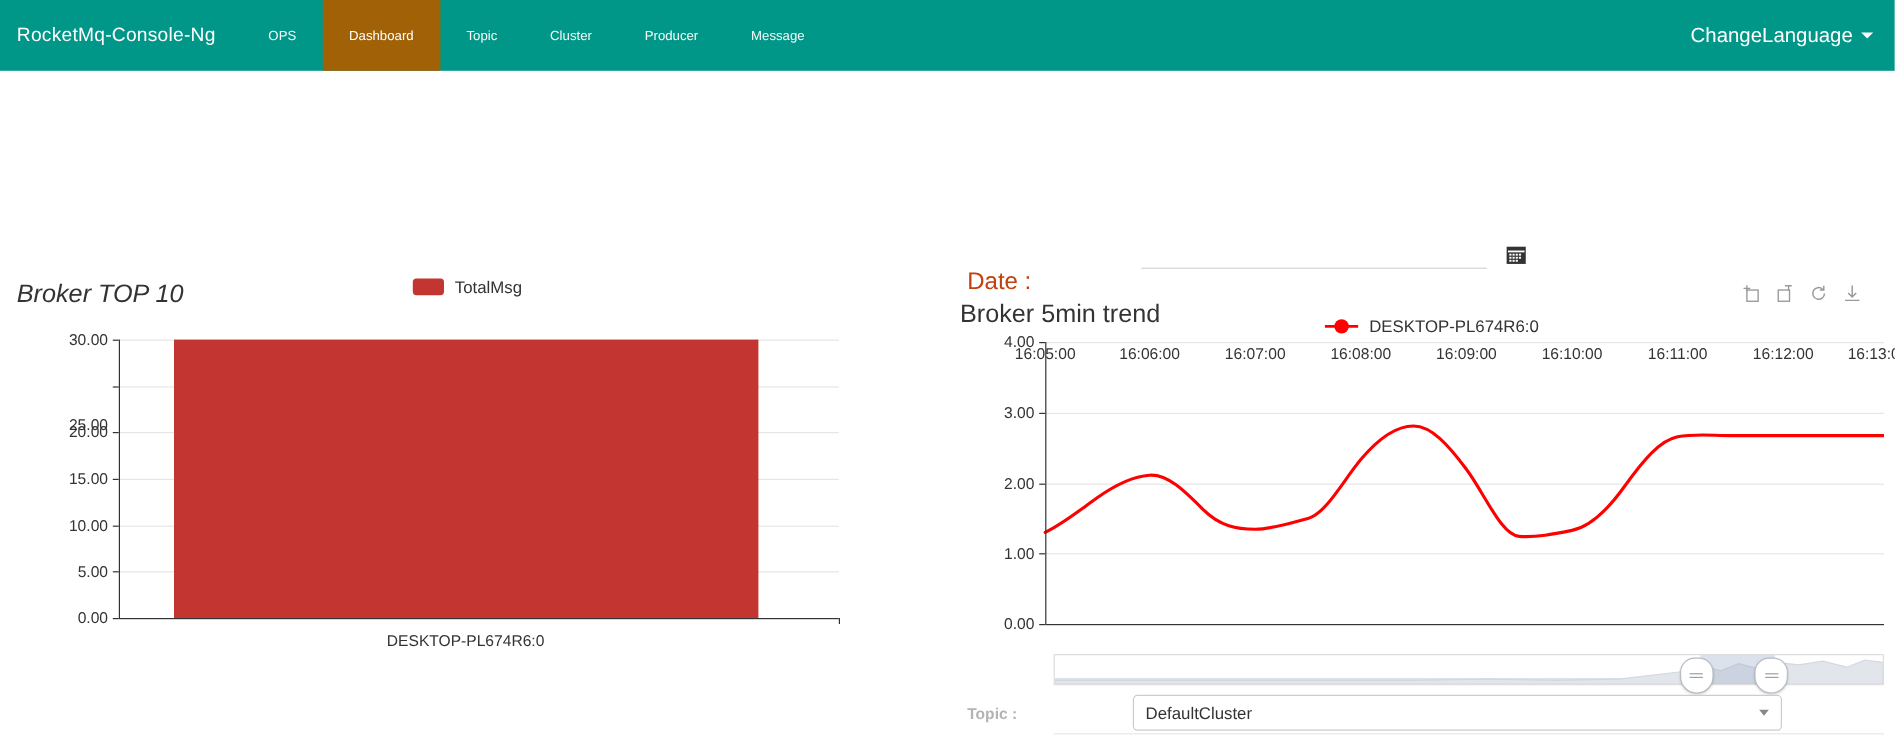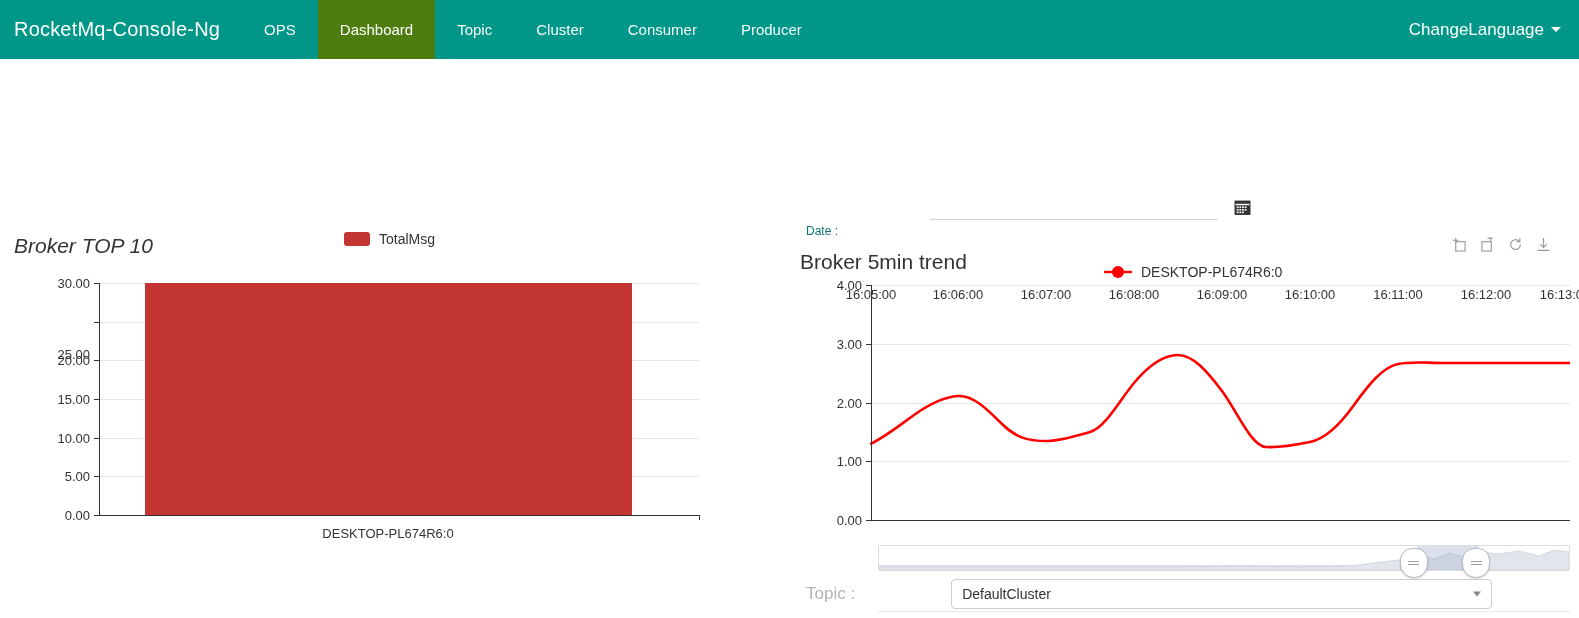--- a/index.html
+++ b/index.html
@@ -16,34 +16,34 @@
     height: 59px;
     background: #009688;
     display: flex;
     align-items: stretch;
     width: 100%;
   }
   .brand {
     display: flex; align-items: center;
     padding: 0 22px 0 14px;
     color: #ffffff;
-    font-size: 20px;
+    font-size: 16px;
     letter-spacing: .2px;
     white-space: nowrap;
   }
   .nav-links { display: flex; align-items: stretch; }
   .nav-item {
     display: flex; align-items: center;
     padding: 0 22px;
     color: #f4fbfa;
-    font-size: 15px;
+    font-size: 11px;
     white-space: nowrap;
     cursor: pointer;
   }
-  .nav-item.active { background: #4d7c0f; color: #ffffff; }
+  .nav-item.active { background: #a16207; color: #ffffff; }
   .nav-right {
     margin-left: auto;
     display: flex; align-items: center;
     padding-right: 18px;
   }
   .nav-lang {
     color: #ffffff; font-size: 17px;
     display: flex; align-items: center; gap: 7px;
     cursor: pointer; white-space: nowrap;
   }
@@ -56,21 +56,21 @@
   }
 
   
   .page { position: relative; width: 1579px; height: 559px; }
 
   
   .date-row {
     position: absolute; left: 806px; top: 118px;
     display: flex; align-items: center;
   }
-  .date-label { font-size: 12px; color: #0f766e; margin-right: 92px; margin-top: 47px; }
+  .date-label { font-size: 20px; color: #c2410c; margin-right: 92px; margin-top: 47px; }
   .date-input {
     width: 288px; height: 24px;
     border: none; border-bottom: 1px solid #d4d4d4;
     background: transparent;
     font-family: "Liberation Sans", sans-serif;
     font-size: 14px; color: #333333;
     outline: none; padding: 0 2px;
   }
   .cal-icon { margin-left: 16px; cursor: pointer; line-height: 0; }
 
@@ -150,21 +150,21 @@
     cursor: ew-resize;
     box-shadow: 0 1px 2px rgba(0,0,0,.18);
   }
   .dz-handle span { display: block; width: 11px; height: 1px; background: #9aa0a8; }
 
   
   .topic-row {
     position: absolute; left: 806px; top: 520px;
     display: flex; align-items: center;
   }
-  .topic-label { font-size: 17px; color: #b3b3b3; margin-right: 96px; }
+  .topic-label { font-size: 13px; color: #b3b3b3; margin-right: 96px; font-weight: bold; }
   .topic-select {
     width: 541px; height: 30px;
     border: 1px solid #cccccc; border-radius: 4px;
     background: #ffffff;
     font-family: "Liberation Sans", sans-serif;
     font-size: 14px; color: #333333;
     padding: 0 10px;
     appearance: none; -webkit-appearance: none;
     outline: none; cursor: pointer;
   }
@@ -182,22 +182,22 @@
 </head>
 <body>
 
 <div class="navbar">
   <div class="brand">RocketMq-Console-Ng</div>
   <div class="nav-links">
     <div class="nav-item">OPS</div>
     <div class="nav-item active">Dashboard</div>
     <div class="nav-item">Topic</div>
     <div class="nav-item">Cluster</div>
-    <div class="nav-item">Consumer</div>
     <div class="nav-item">Producer</div>
+    <div class="nav-item">Message</div>
   </div>
   <div class="nav-right">
     <div class="nav-lang">
       <span>ChangeLanguage</span>
       <span class="caret"></span>
     </div>
   </div>
 </div>
 
 <div class="page">

